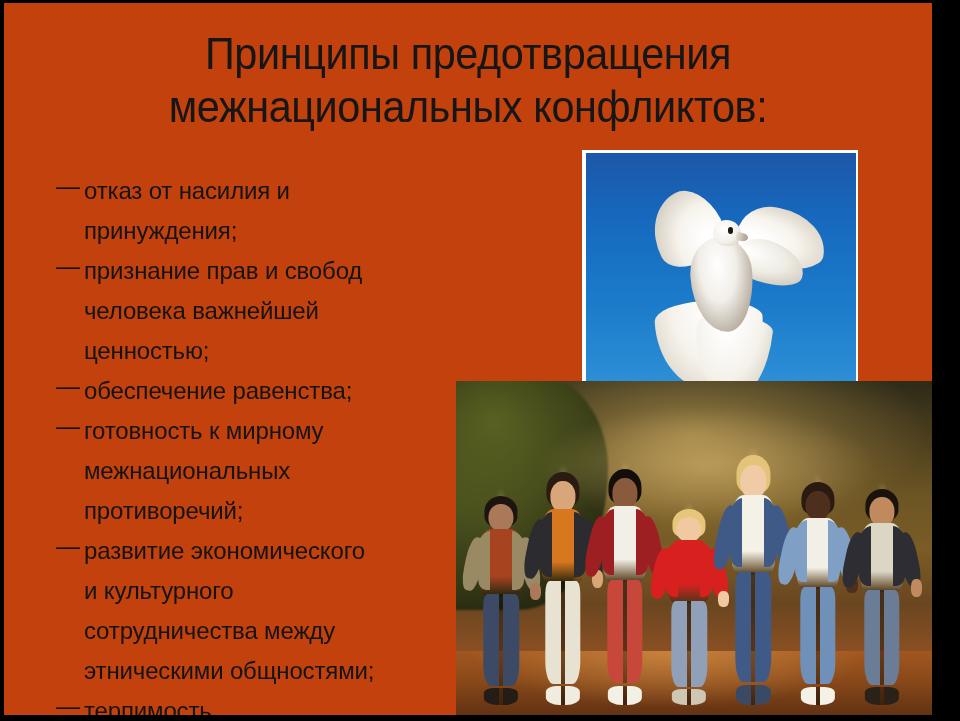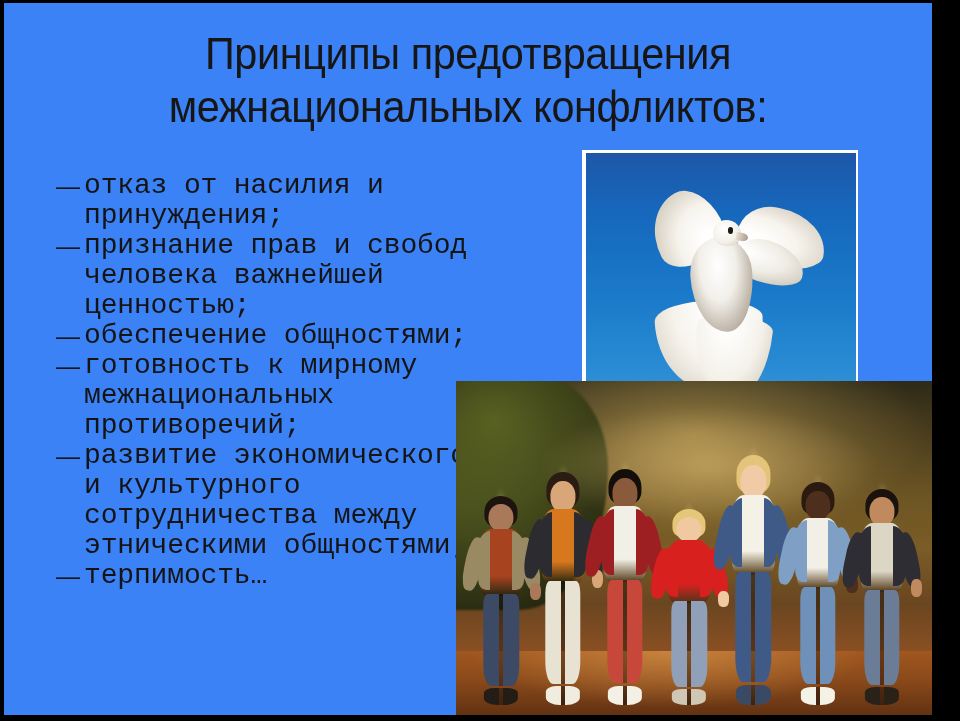--- a/index.html
+++ b/index.html
@@ -19,21 +19,21 @@
     height: 721px;
     background: #000000;
     overflow: hidden;
   }
   .slide-canvas {
     position: absolute;
     left: 4px;
     top: 3px;
     width: 928px;
     height: 712px;
-    background: #3b82f6;
+    background: #c2410c;
     overflow: hidden;
   }
 
   
   .title-block {
     position: absolute;
     left: 0;
     top: 24px;
     width: 928px;
     text-align: center;
@@ -70,26 +70,25 @@
     flex: 0 0 auto;
     width: 28px;
     color: #141414;
     font-size: 24px;
     line-height: 30px;
     font-weight: 400;
   }
   .bullet-text {
     flex: 1 1 auto;
     color: #141414;
-    font-size: 28px;
-    line-height: 30px;
+    font-size: 24px;
+    line-height: 40px;
     font-weight: 400;
     letter-spacing: -0.15px;
     white-space: pre-line;
-    font-family: Liberation Mono, monospace;
   }
 
   
   .photo {
     position: absolute;
     overflow: hidden;
   }
 
   
   .photo-dove {
@@ -342,21 +341,21 @@
 
       <div class="bullet-row">
         <span class="bullet-dash">—</span>
         <span class="bullet-text">признание прав и свобод
 человека важнейшей
 ценностью;</span>
       </div>
 
       <div class="bullet-row">
         <span class="bullet-dash">—</span>
-        <span class="bullet-text"> обеспечение общностями;</span>
+        <span class="bullet-text"> обеспечение равенства;</span>
       </div>
 
       <div class="bullet-row">
         <span class="bullet-dash">—</span>
         <span class="bullet-text">готовность к мирному
 межнациональных
 противоречий;</span>
       </div>
 
       <div class="bullet-row">

